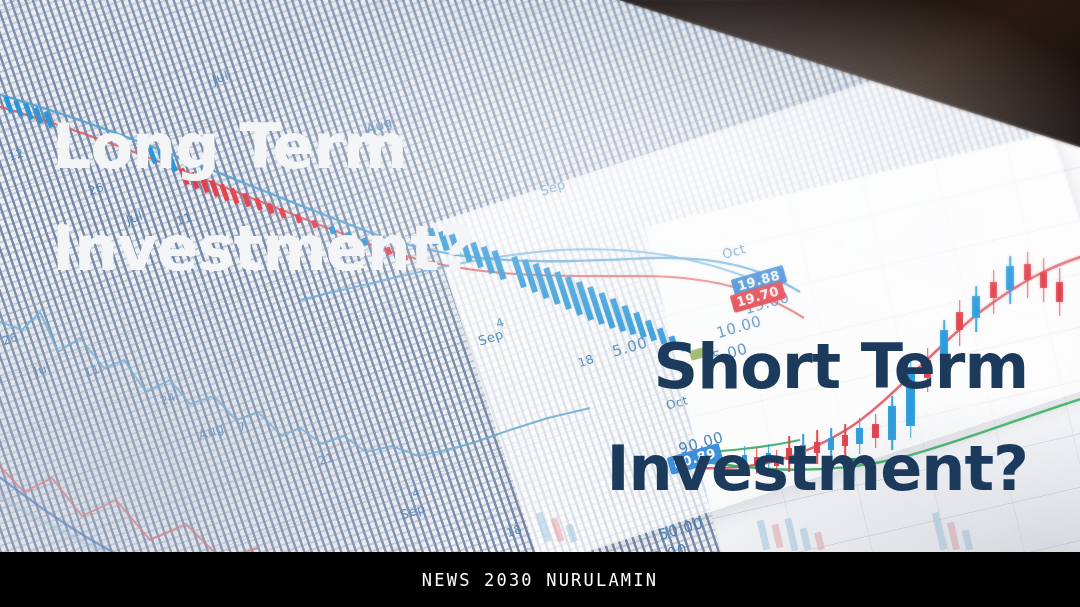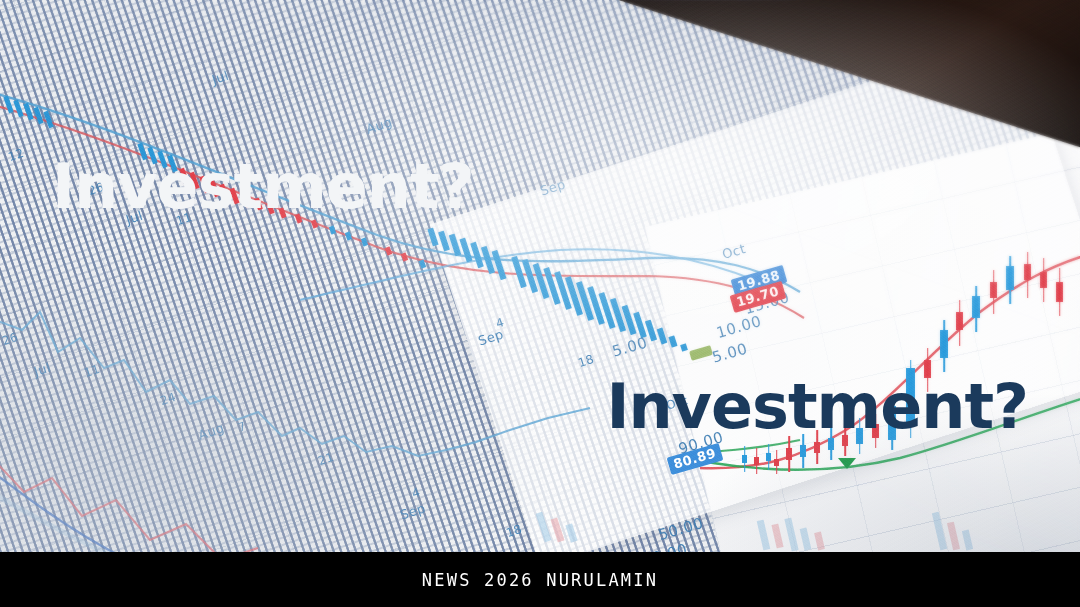--- a/index.html
+++ b/index.html
@@ -523,27 +523,29 @@
 
     <div class="bezel"></div>
     <div class="bezel-edge"></div>
 
     <div class="light-wash"></div>
     <div class="dof"></div>
     <div class="grain"></div>
   </div>
 
   <div class="headline" id="headline-long">
+    <span>Long Term</span>
     <span class="line2">Investment?</span>
   </div>
 
   <div class="headline" id="headline-short">
+    <span>Short Term</span>
     <span class="line2">Investment?</span>
   </div>
 
   <div id="credit">
   </div>
 
   <div id="bottom-bar">
-    <span id="bottom-bar-text">NEWS 2026 NURULAMIN</span>
+    <span id="bottom-bar-text">NEWS 2030 NURULAMIN</span>
   </div>
 
 </div>
 
 </body></html>

